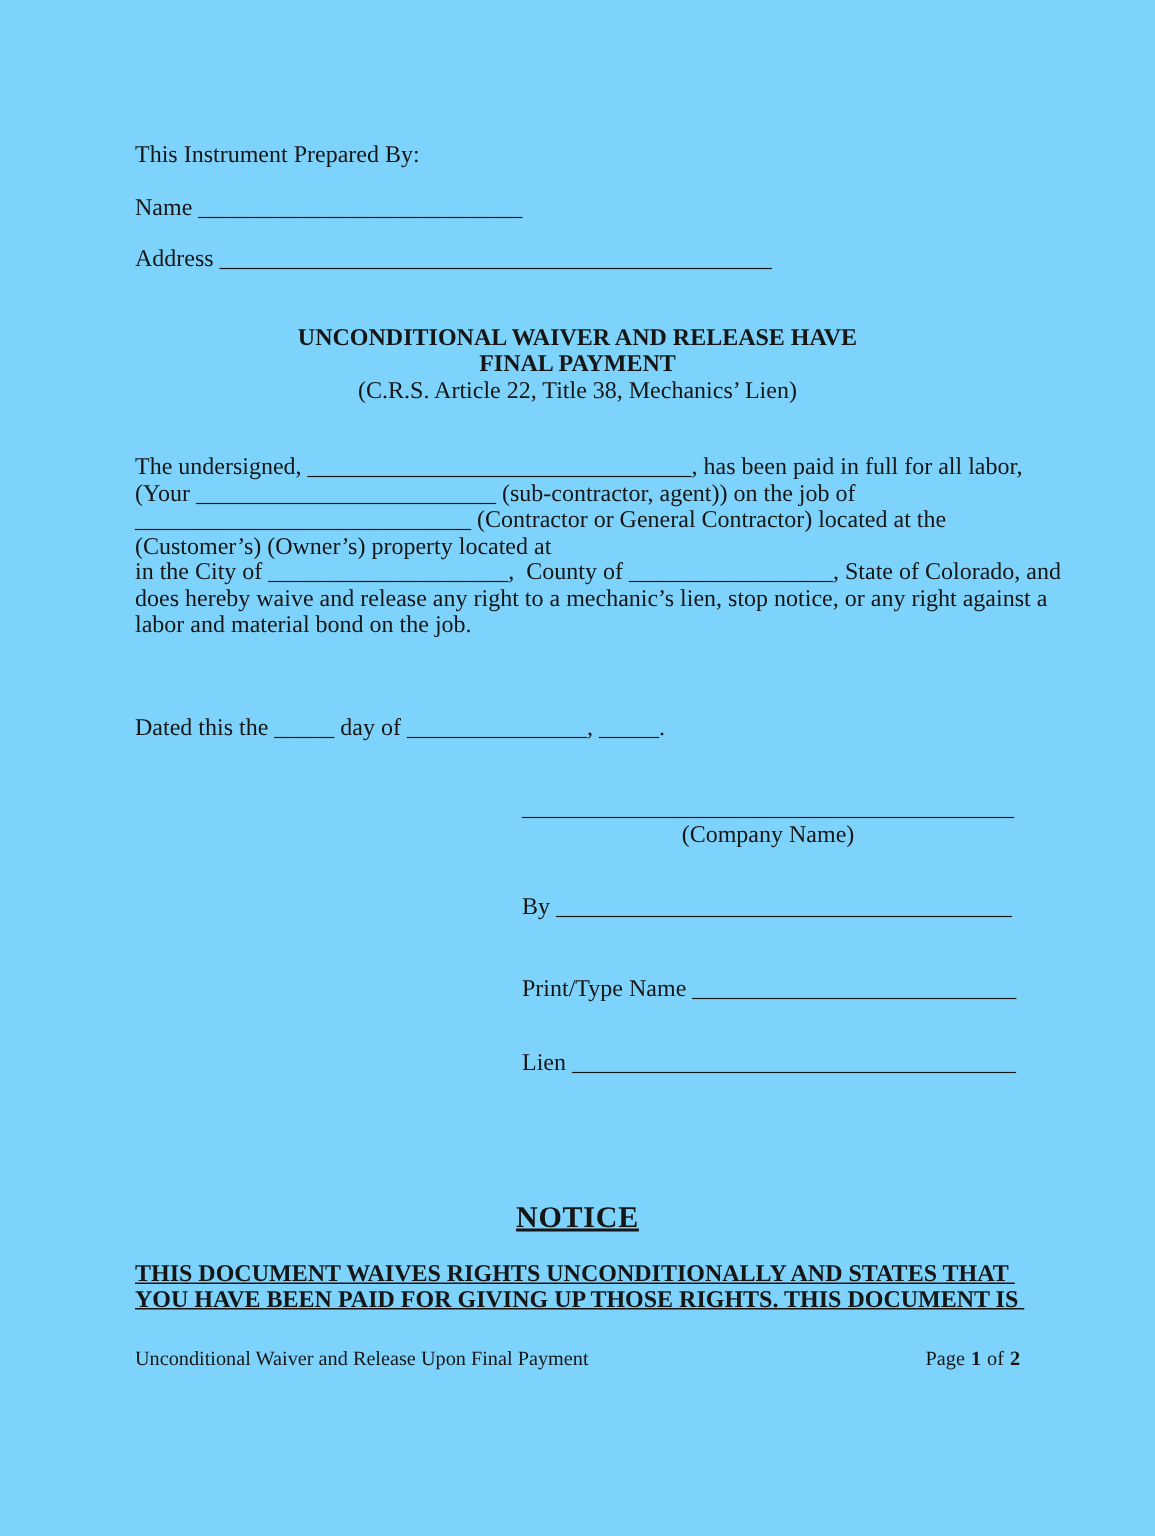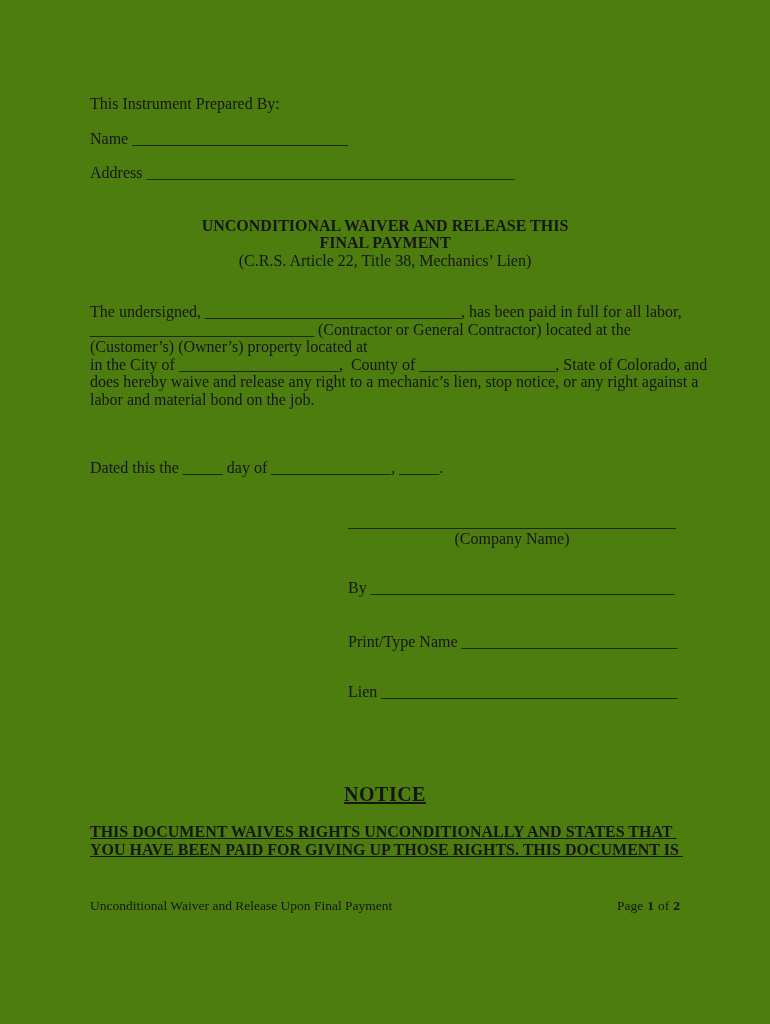--- a/index.html
+++ b/index.html
@@ -6,21 +6,21 @@
     margin: 0;
     padding: 0;
     background: #ffffff;
   }
   .page {
     position: relative;
     width: 770px;
     height: 1024px;
     box-sizing: border-box;
     padding: 95px 90px 0 90px;
-    background: #4d7c0f;
+    background: #7dd3fc;
     font-family: "Liberation Serif", "DejaVu Serif", serif;
     font-size: 16px;
     line-height: 17.5px;
     color: #161616;
     overflow: hidden;
   }
   .line {
     white-space: pre;
   }
   .m-name    { margin-top: 17px; }
@@ -84,27 +84,28 @@
 </head>
 <body>
 
 <div class="page">
 
   <div class="line">This Instrument Prepared By:</div>
   <div class="line m-name">Name ___________________________</div>
   <div class="line m-address">Address ______________________________________________</div>
 
   <div class="title-block">
-    <div class="line">UNCONDITIONAL WAIVER AND RELEASE THIS</div>
+    <div class="line">UNCONDITIONAL WAIVER AND RELEASE HAVE</div>
     <div class="line">FINAL PAYMENT</div>
     <div class="line title-sub">(C.R.S. Article 22, Title 38, Mechanics’ Lien)</div>
   </div>
 
   <div class="body-paragraph">
     <div class="line">The undersigned, ________________________________, has been paid in full for all labor,</div>
+    <div class="line">(Your _________________________ (sub-contractor, agent)) on the job of</div>
     <div class="line">____________________________ (Contractor or General Contractor) located at the</div>
     <div class="line">(Customer’s) (Owner’s) property located at</div>
     <div class="line">in the City of ____________________,  County of _________________, State of Colorado, and</div>
     <div class="line">does hereby waive and release any right to a mechanic’s lien, stop notice, or any right against a</div>
     <div class="line">labor and material bond on the job.</div>
   </div>
 
   <div class="line dated">Dated this the _____ day of _______________, _____.</div>
 
   <div class="sig-block">

